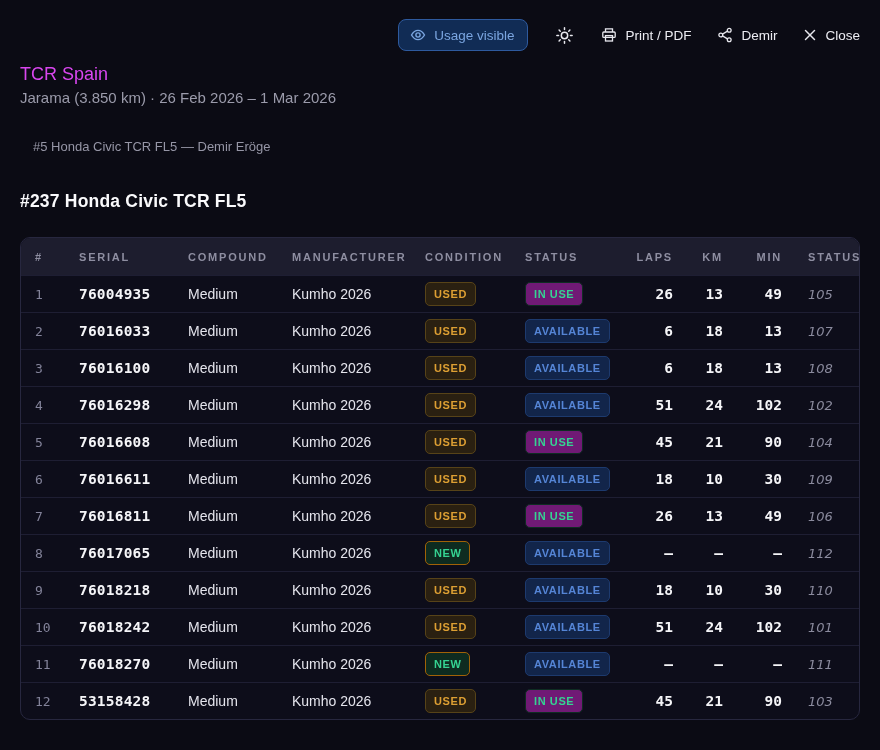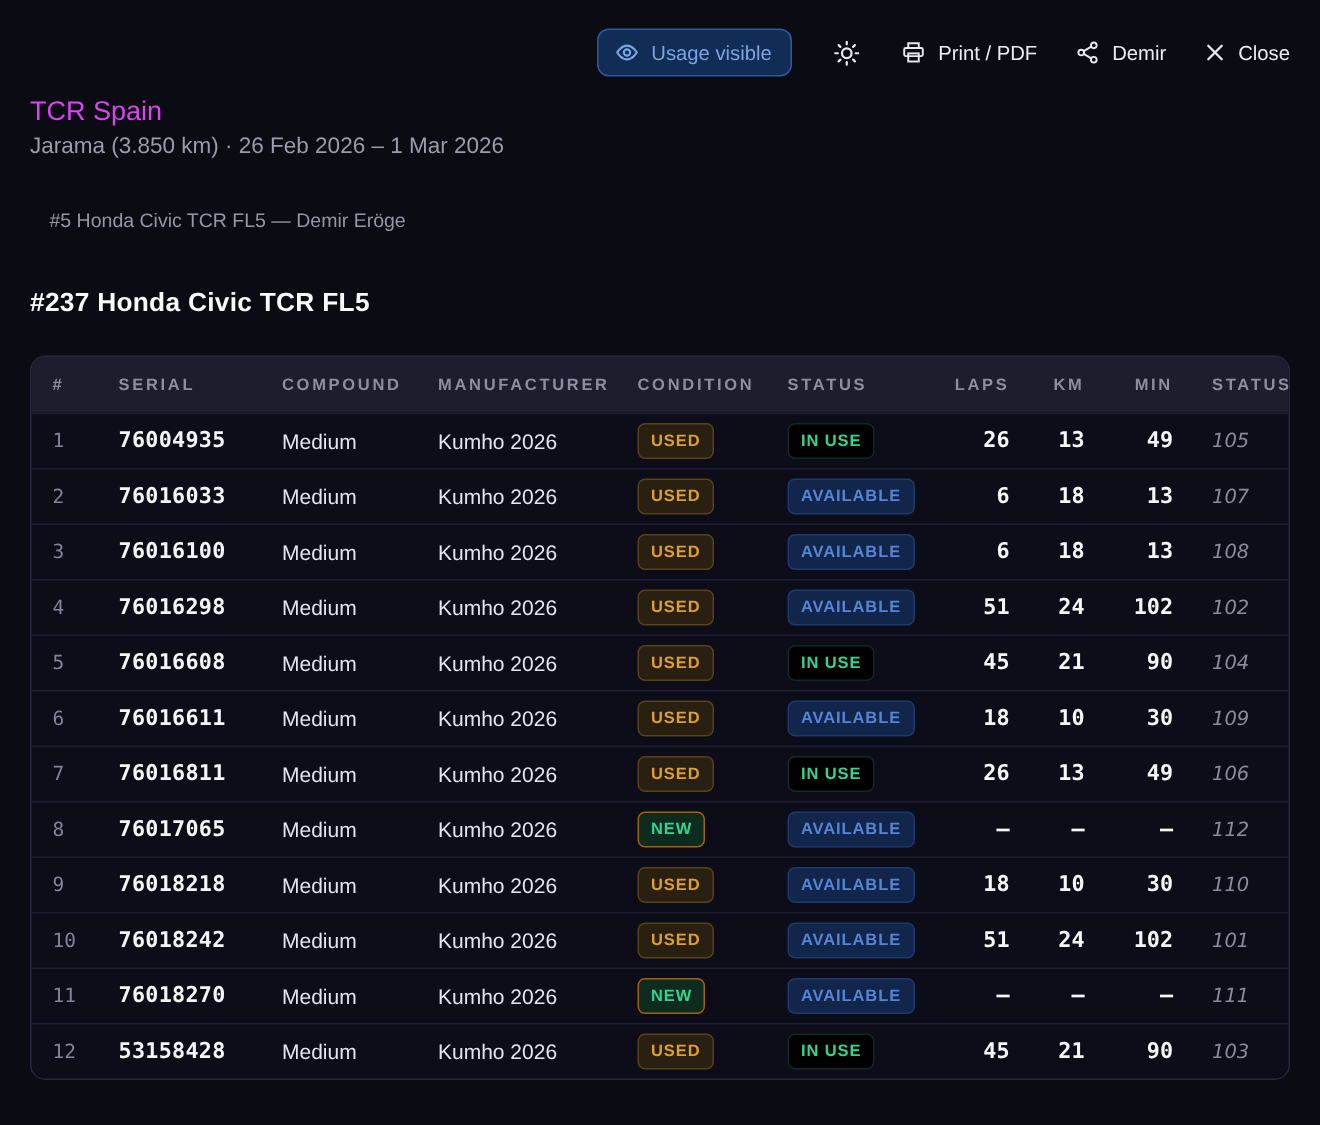--- a/index.html
+++ b/index.html
@@ -57,21 +57,21 @@
   .c-rownum { font-size: 13px; color: #83839a; font-family: "DejaVu Sans Mono", monospace; }
   .c-serial { font-size: 14.5px; font-weight: 700; color: #f5f5f8; font-family: "DejaVu Sans Mono", monospace; letter-spacing: .2px; }
   .c-text { font-size: 14px; color: #e4e4ec; }
   .c-num { font-size: 14.5px; font-weight: 700; color: #f5f5f8; font-family: "DejaVu Sans Mono", monospace; }
   .c-note { font-size: 13px; font-style: italic; color: #8b8b9e; font-family: "DejaVu Sans", sans-serif; }
 
   .badge { display: inline-block; font-size: 11px; font-weight: 700; letter-spacing: .6px;
            padding: 5px 8px; border-radius: 5px; line-height: 12px; }
   .badge-used      { color: #dd9f33; background: #2a2011; border: 1px solid #574318; }
   .badge-new       { color: #35d392; background: #0e2b20; border: 1px solid #a16207; }
-  .badge-inuse     { color: #35d392; background: #000000; border: 1px solid #0e2d22; }
+  .badge-inuse     { color: #35d392; background: #701a75; border: 1px solid #0e2d22; }
   .badge-available { color: #5585d6; background: #12254a; border: 1px solid #1d3a6e; }
 </style>
 </head>
 <body>
 
 <div class="page">
 
   <div class="topbar">
     <div>
       <div class="breadcrumb">TCR Spain</div>

